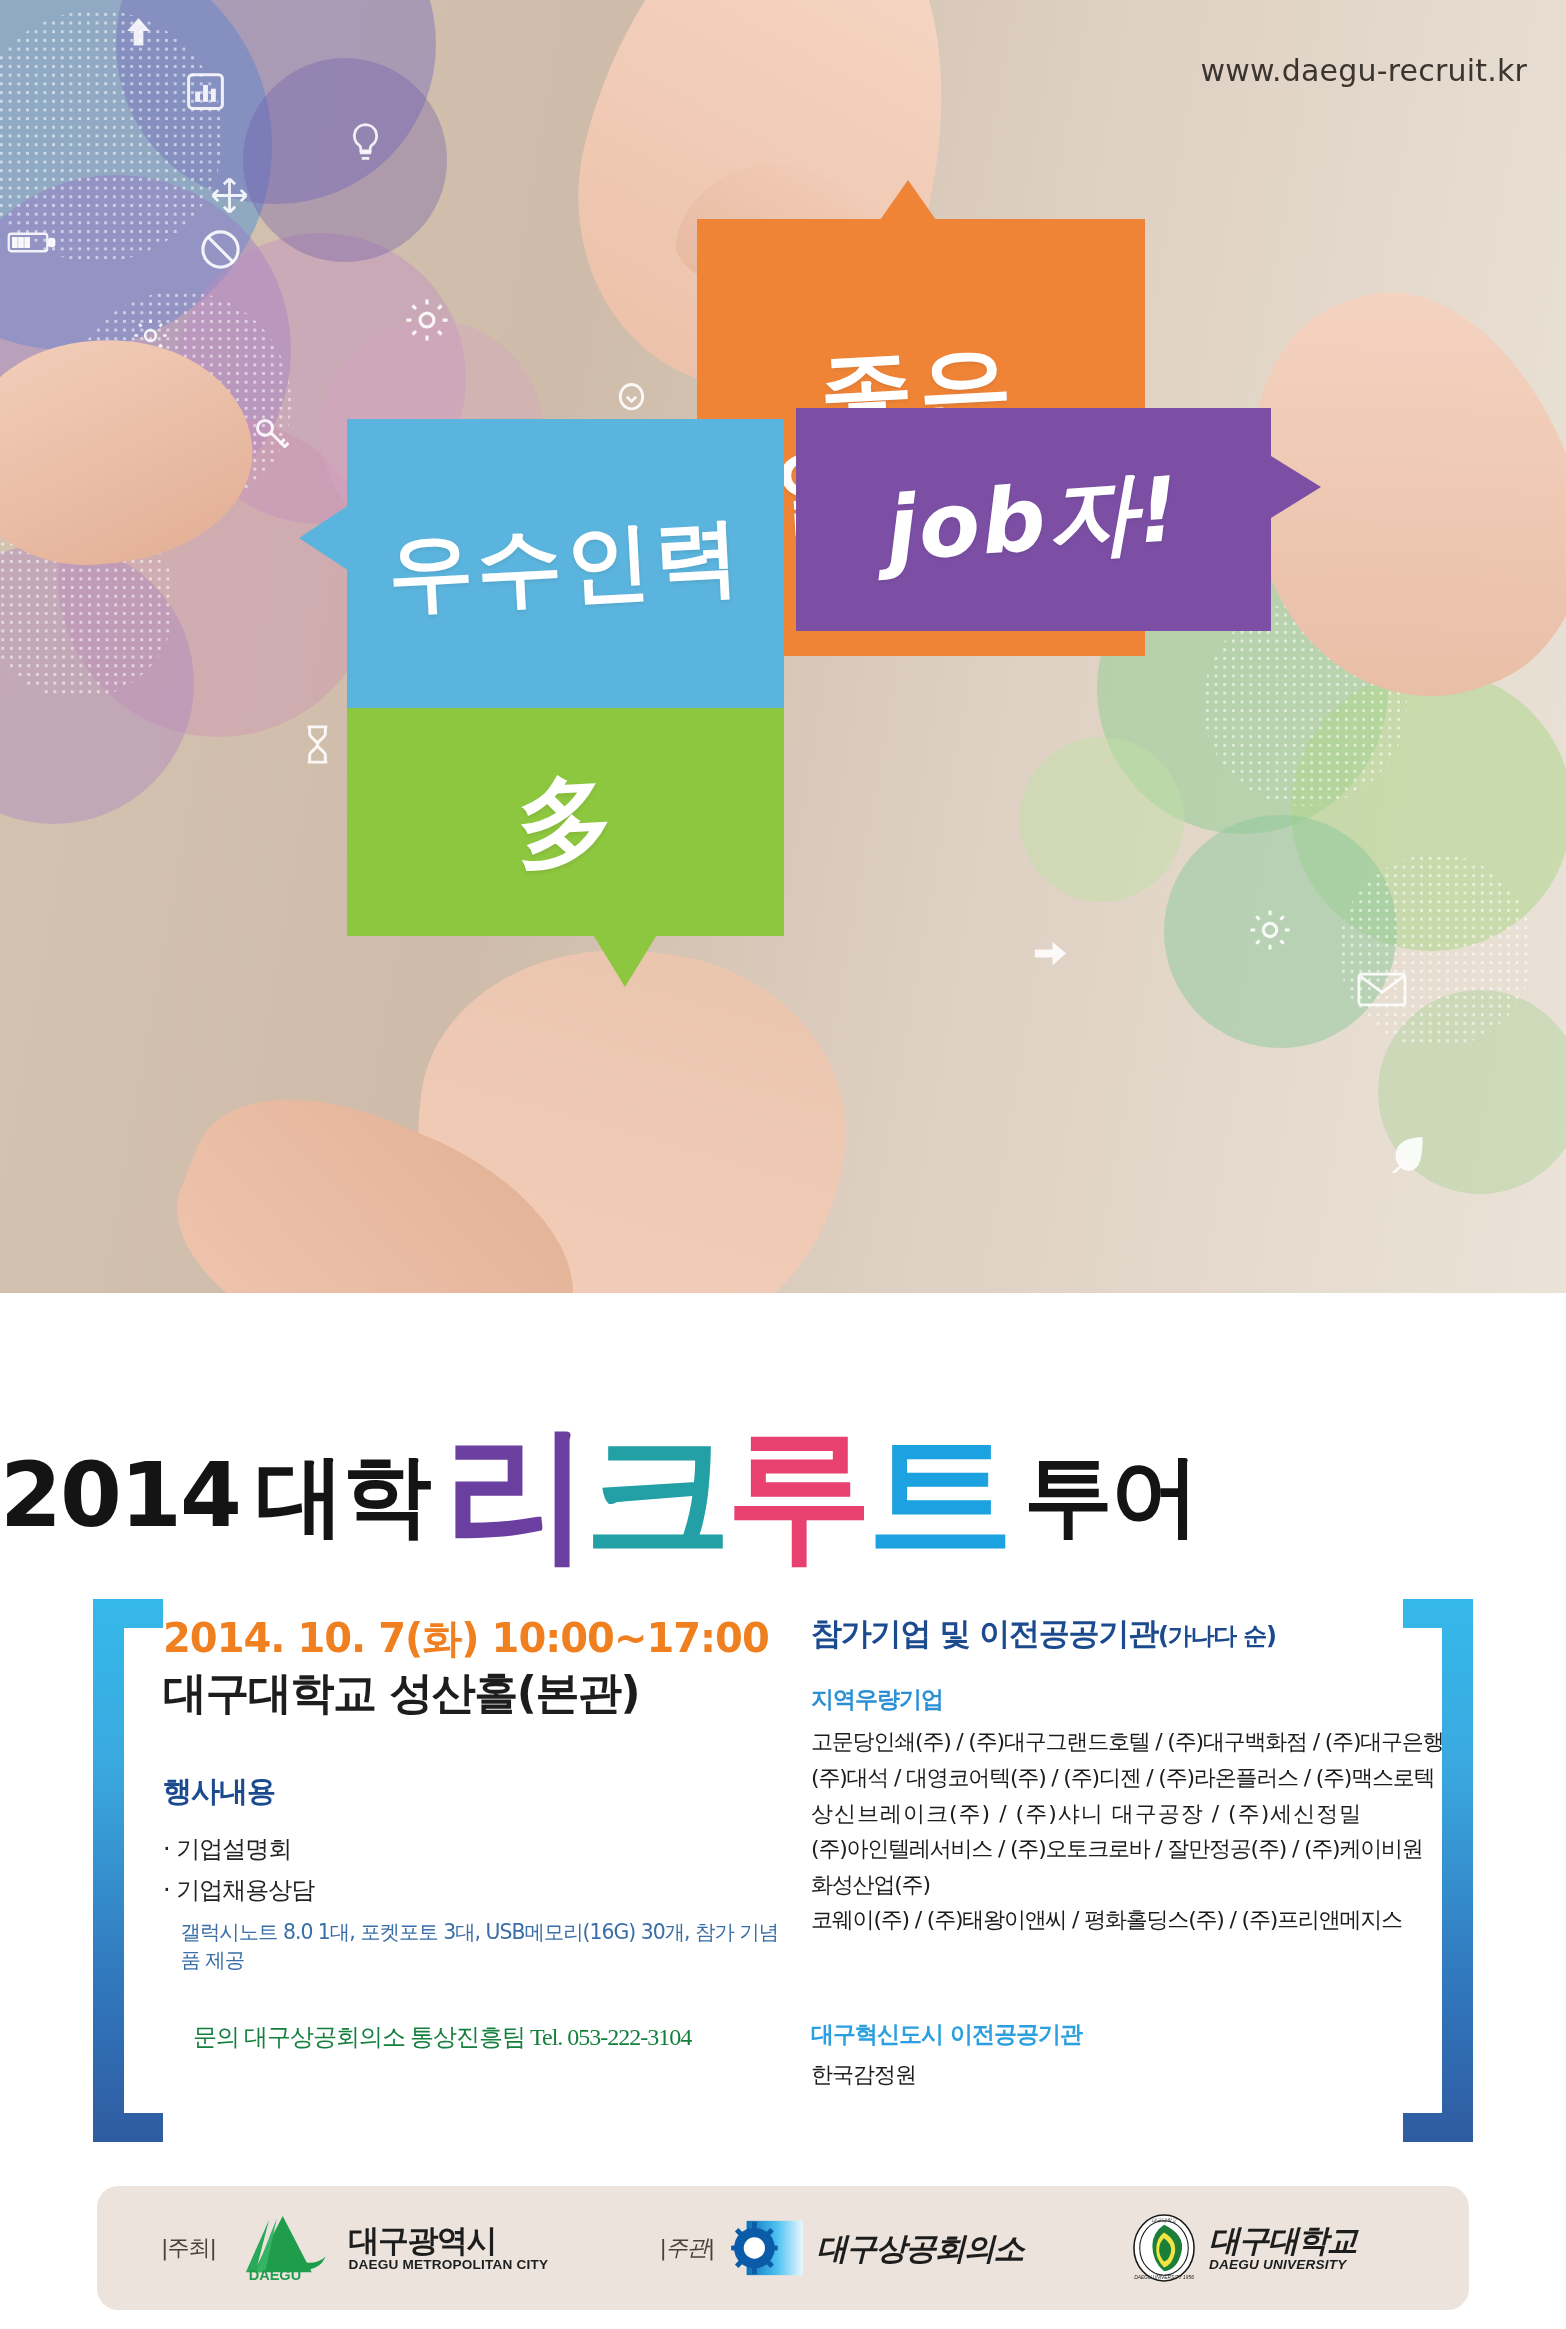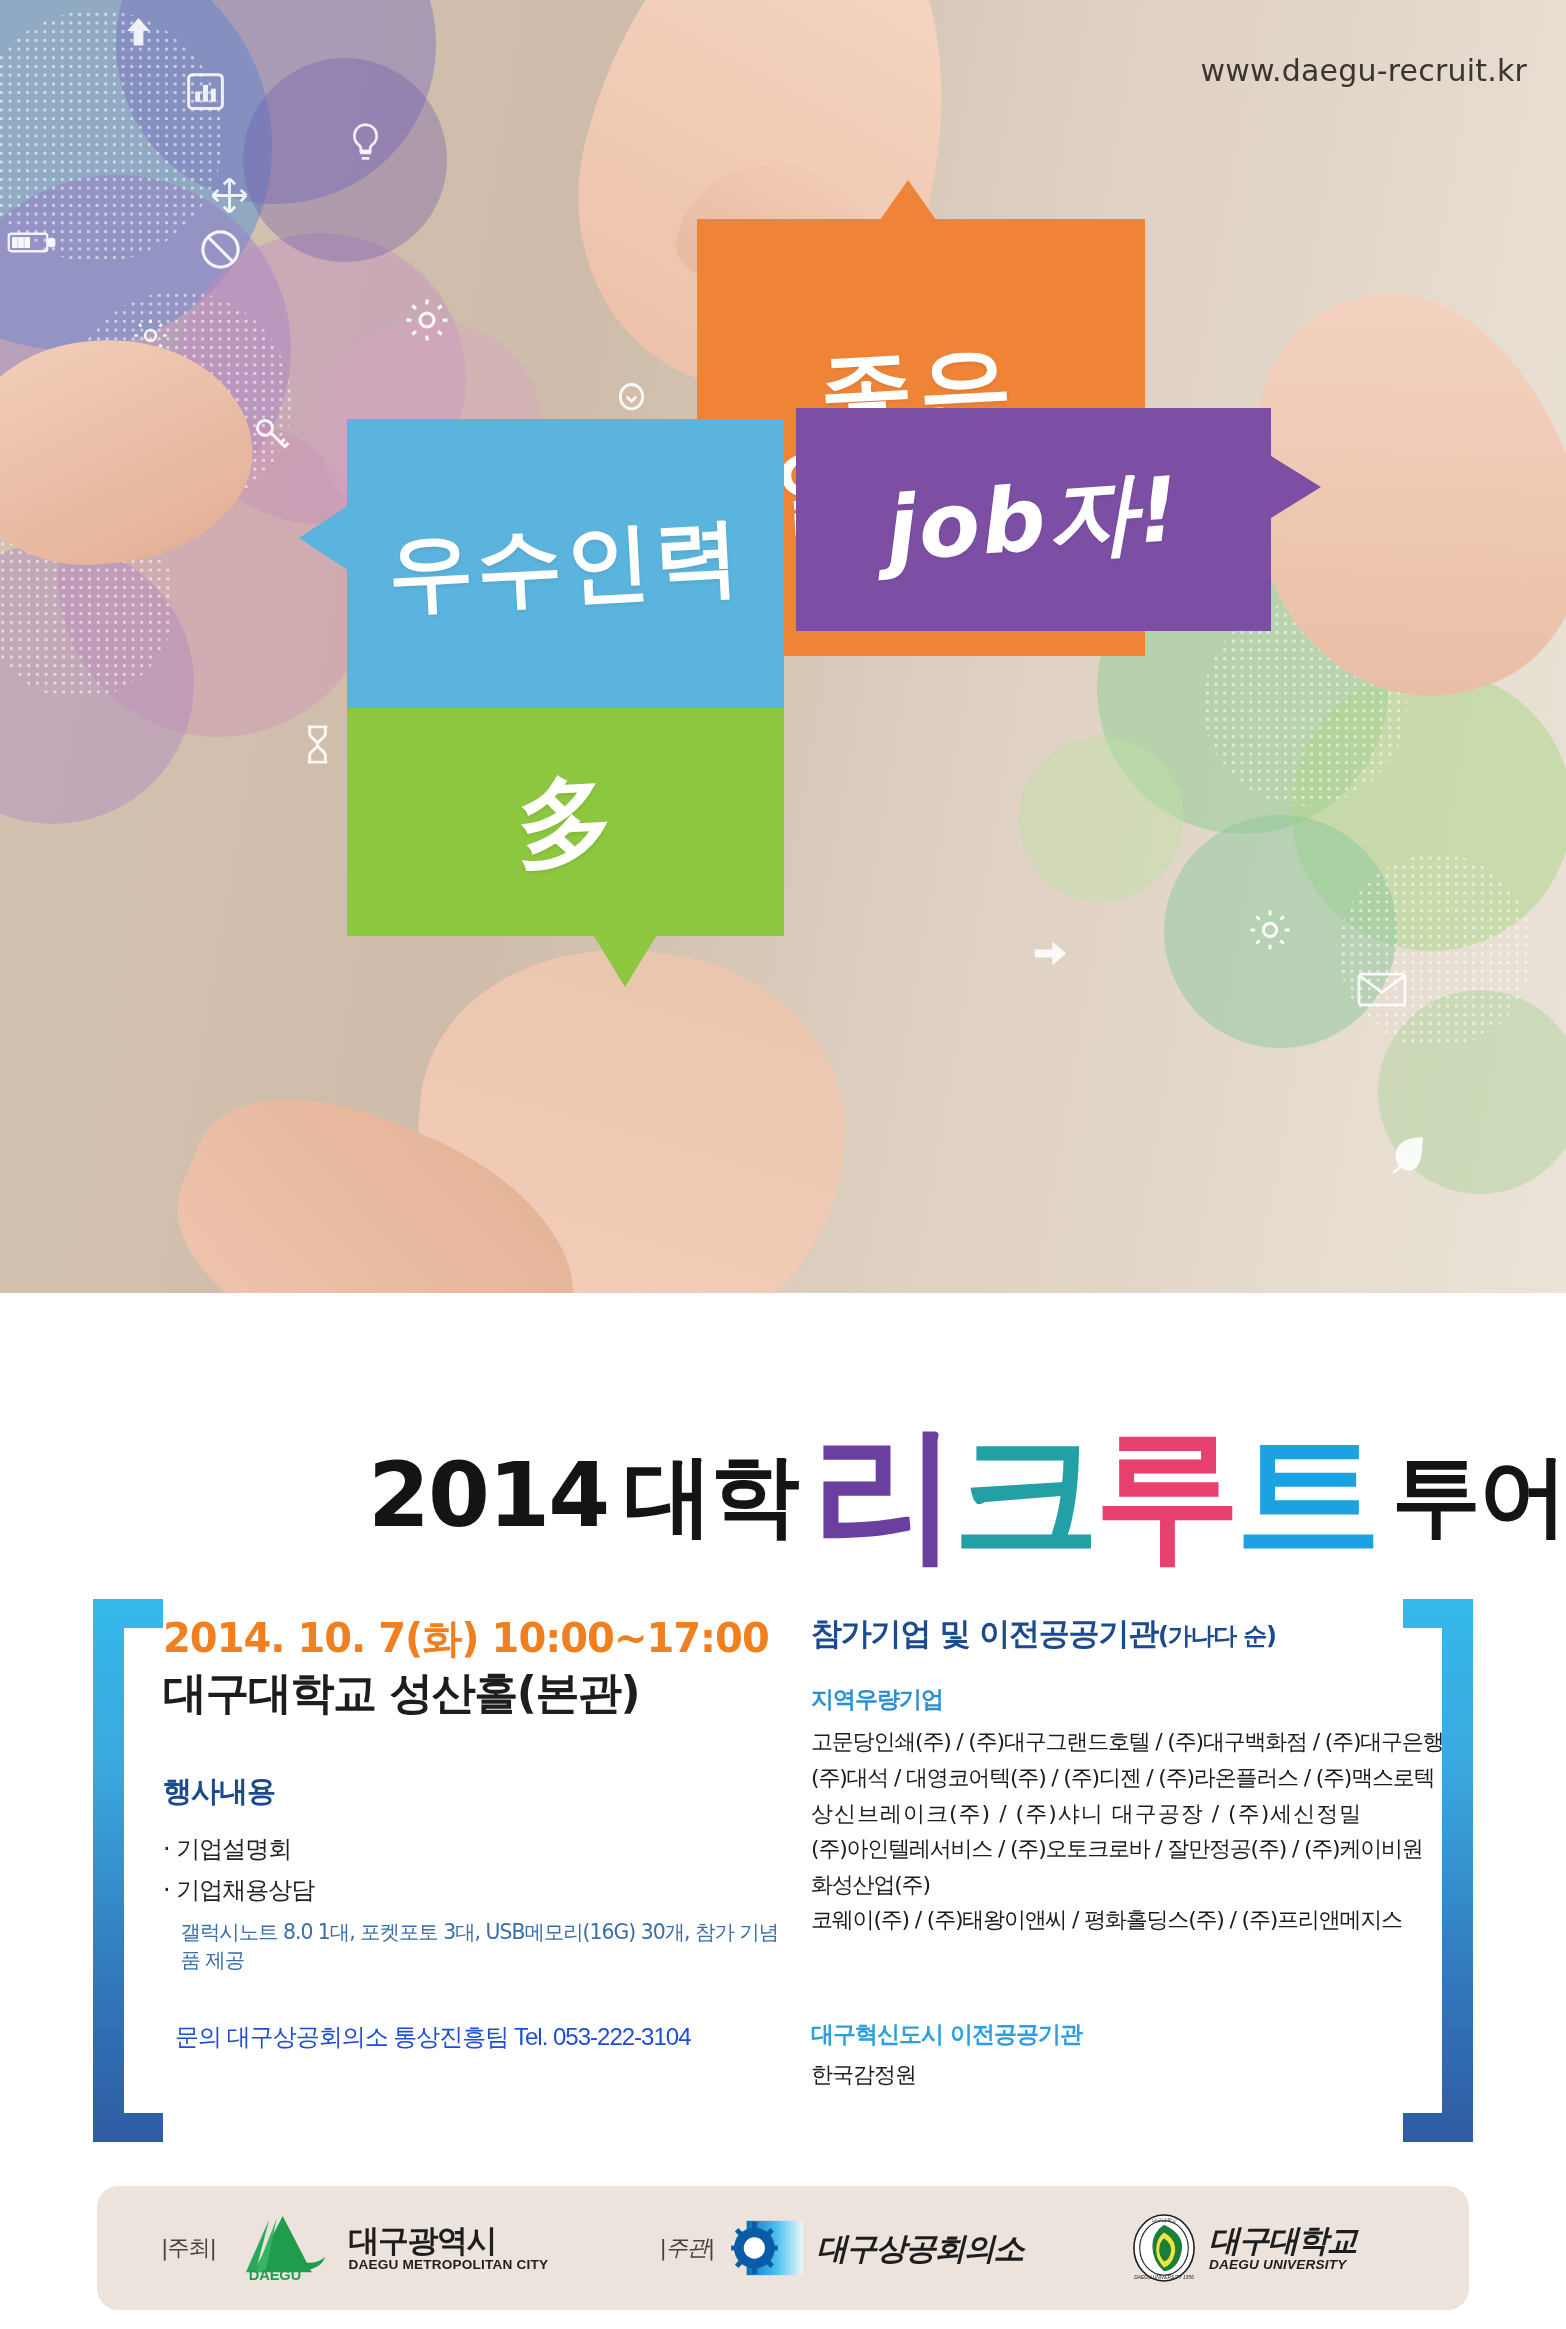--- a/index.html
+++ b/index.html
@@ -78,21 +78,21 @@
     color: #3b3530;
     font-family: "DejaVu Sans", sans-serif;
     letter-spacing: 0.2px;
   }
 
   
   .title-row {
     position: absolute;
     left: 0; top: 1378px;
     width: 1566px;
-    text-align: right;
+    text-align: left;
     white-space: nowrap;
     font-family: "DejaVu Sans", "Liberation Sans", sans-serif;
   }
   .title-row span { display: inline-block; vertical-align: baseline; }
   .t-year  { font-size: 89px; font-weight: 700; color: #141414; letter-spacing: -1.9px; }
   .t-univ  { font-size: 89px; font-weight: 700; color: #141414; letter-spacing: -1.9px; margin-left: 15.5px; }
   .t-big   { font-size: 147px; font-weight: 700; letter-spacing: -5.8px; position: relative; top: 17.5px; margin-left: 13.6px;}
   .t-ri    { color: #6b3fa0; }
   .t-keu   { color: #22a0a6; }
   .t-ru    { color: #e8416f; }
@@ -139,23 +139,23 @@
   }
   .bullet .small {
     font-size: 17.5px; letter-spacing: -1px;
   }
   .prize {
     font-size: 20.4px; color: #3a6ea8; letter-spacing: -1px;
     margin-top: 5.8px; margin-left: 17.5px;
     font-family: "DejaVu Sans", sans-serif;
   }
   .contact {
-    font-size: 24px; color: #1d4ed8; letter-spacing: -1px;
-    margin-top: 47px; margin-left: 12px;
-    font-family: Liberation Sans, sans-serif;
+    font-size: 24px; color: #15803d; letter-spacing: -1px;
+    margin-top: 47px; margin-left: 30px;
+    font-family: Liberation Serif, serif;
   }
 
   
   .col-right { position: absolute; left: 718px; top: 13.6px; width: 582px; }
 
   .r-title {
     font-size: 31px; font-weight: 700; color: #1b4a8f;
     letter-spacing: -1.2px;
     font-family: "DejaVu Sans", sans-serif;
   }

